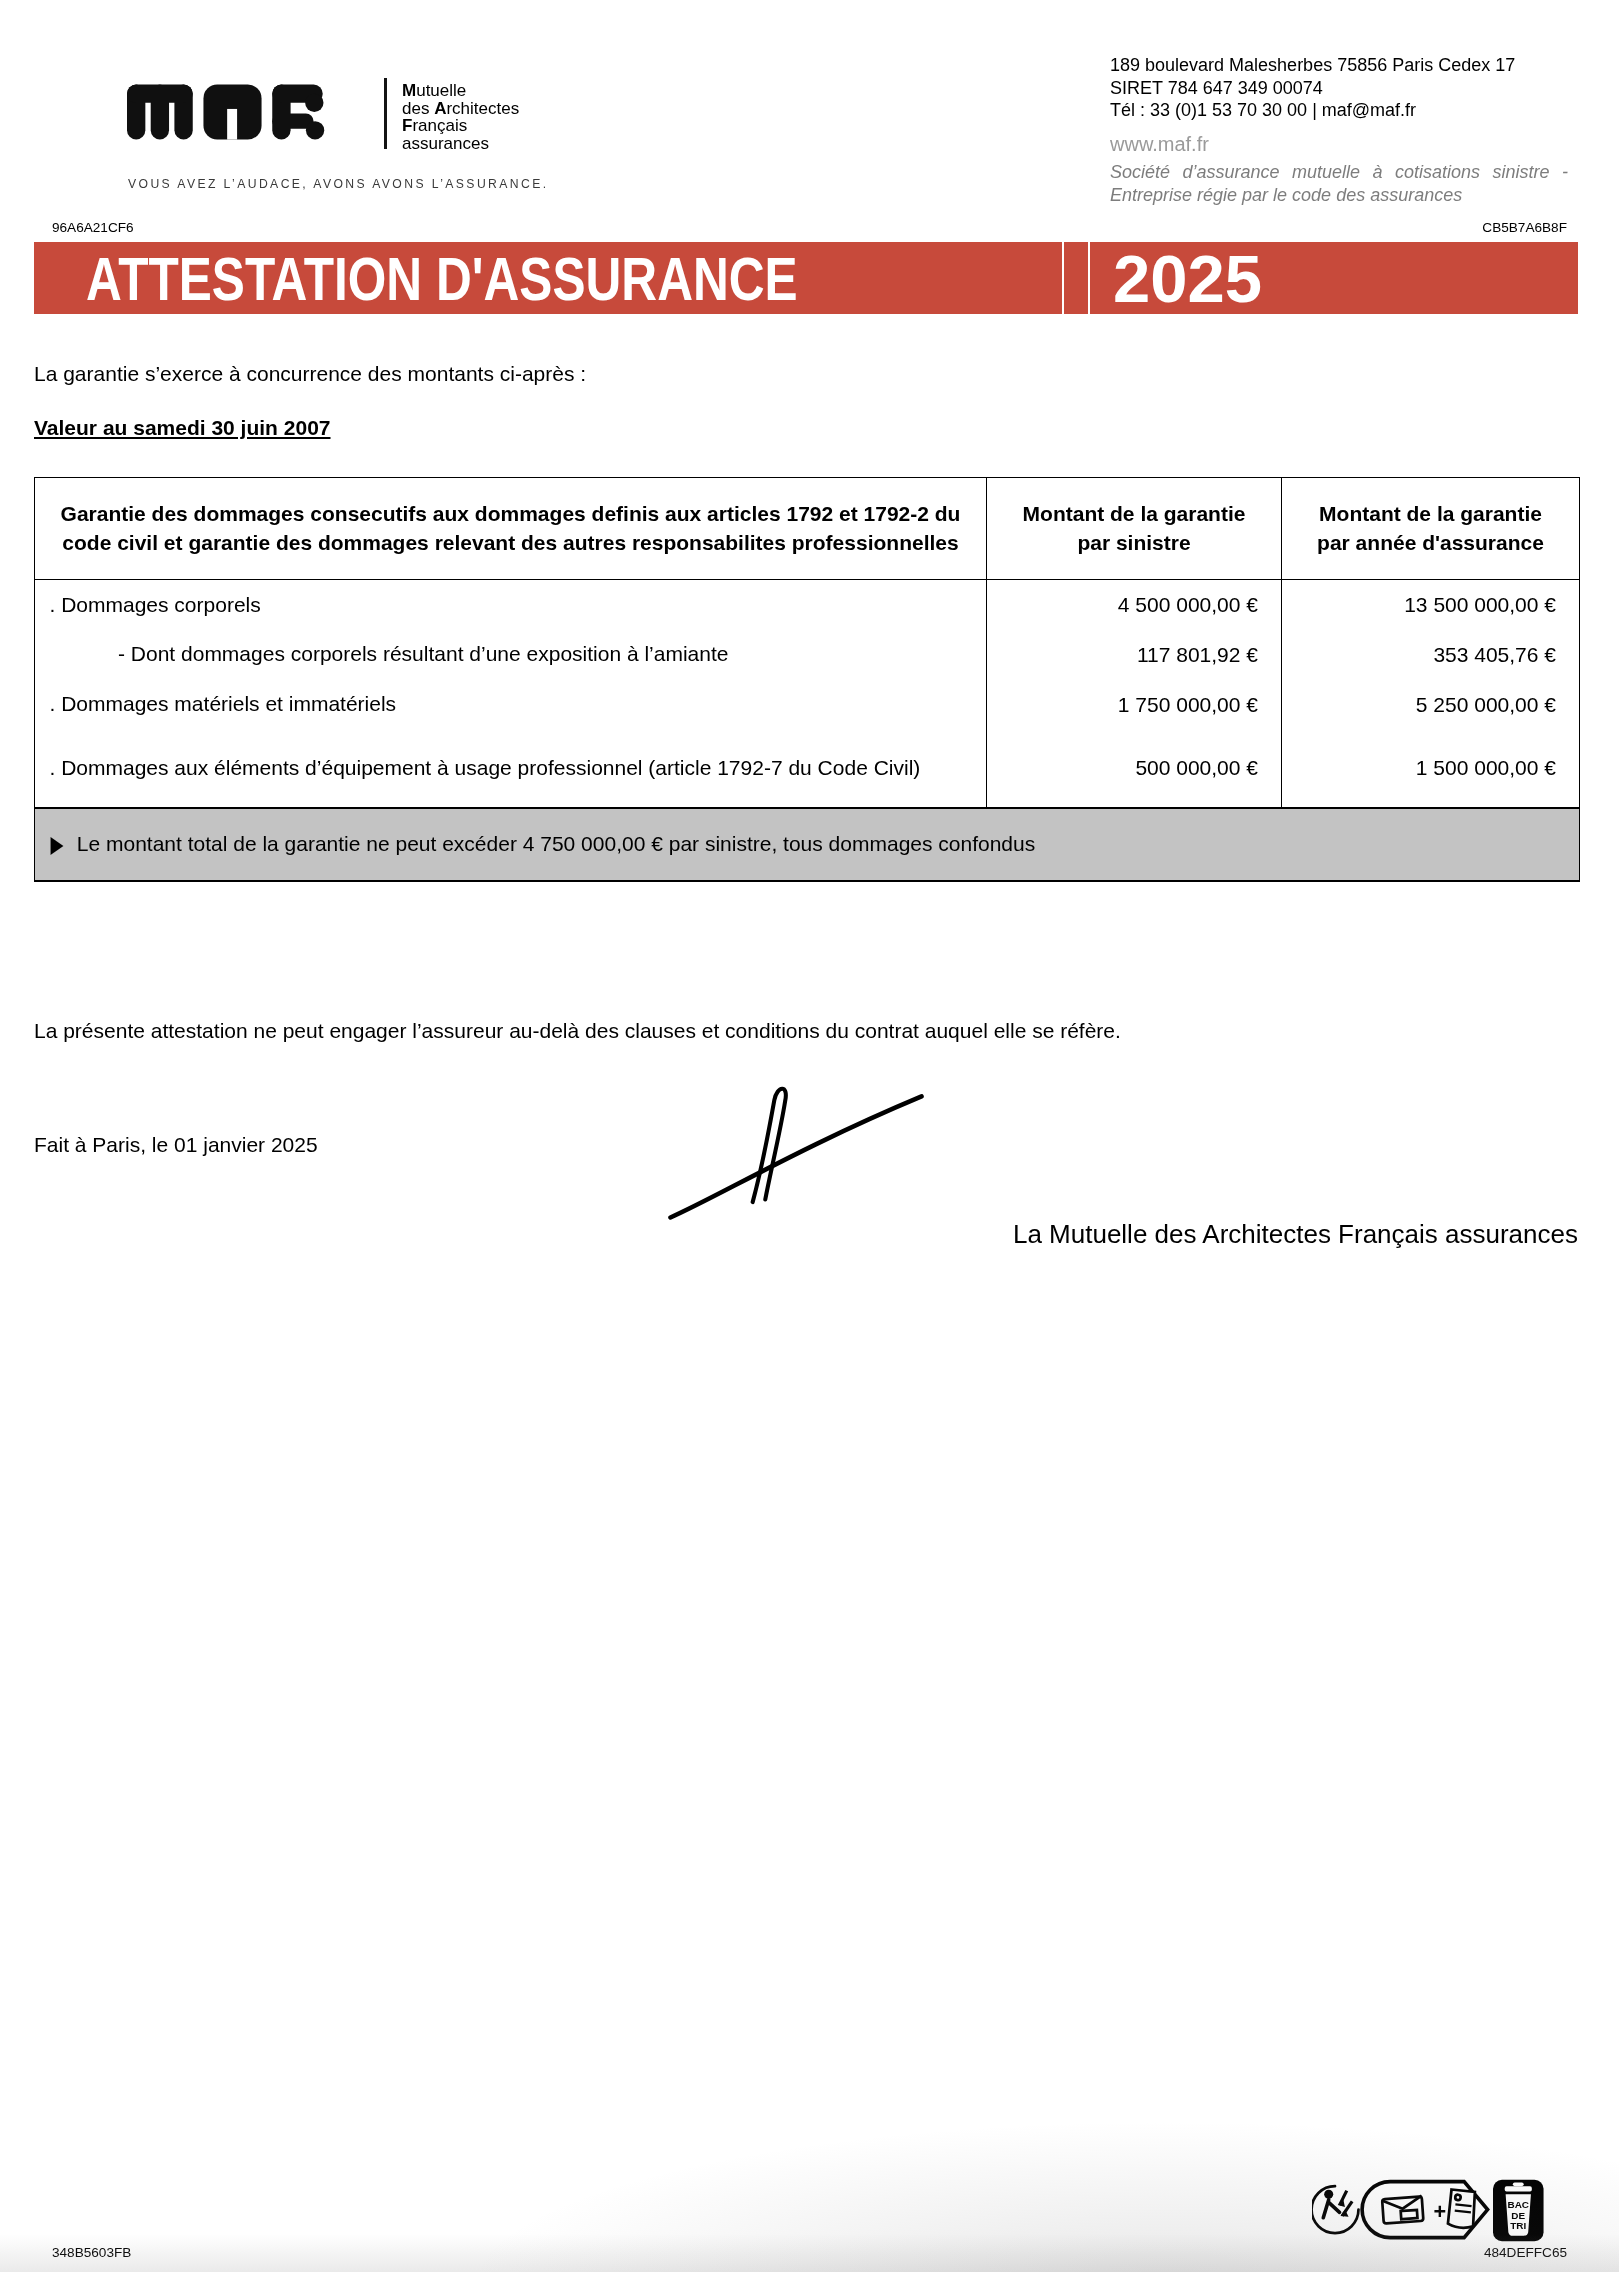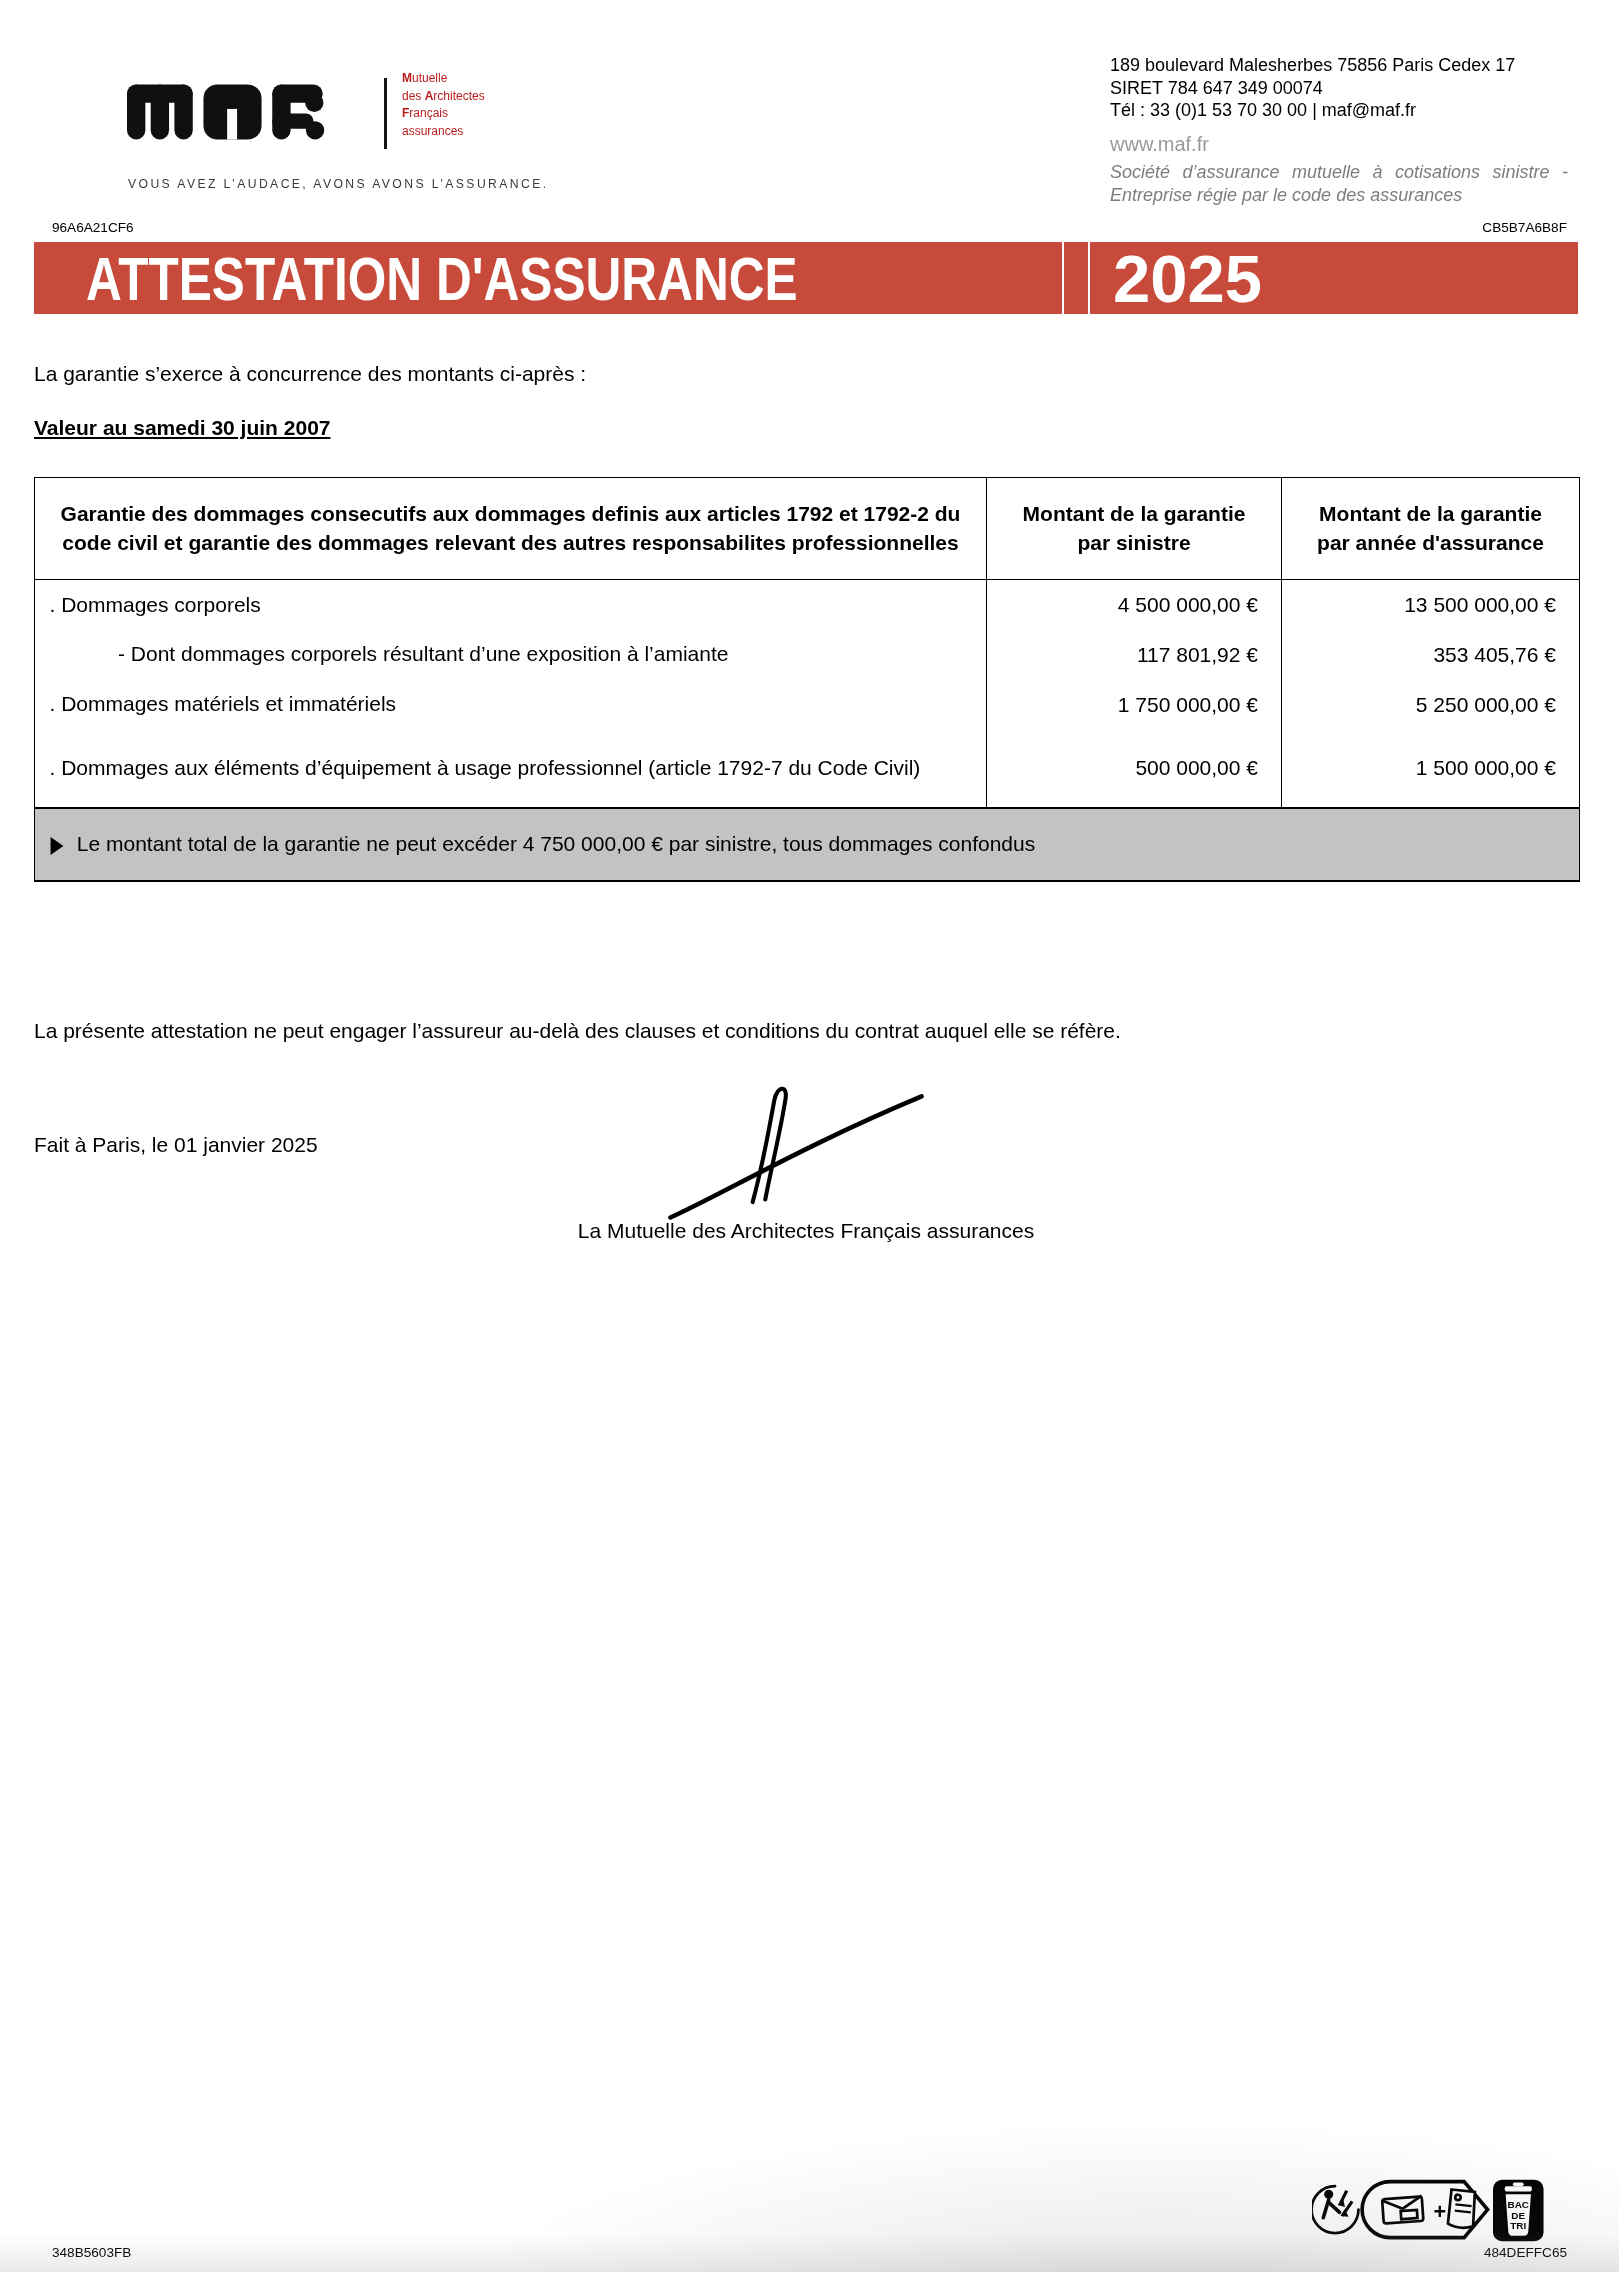--- a/index.html
+++ b/index.html
@@ -3,21 +3,21 @@
 <meta charset="utf-8">
 <style>
   html,body{margin:0;padding:0;background:#fff;}
   .page{
     position:relative;width:1619px;height:2272px;background:#ffffff;overflow:hidden;
     font-family:"Liberation Sans","DejaVu Sans",sans-serif;color:#000;
   }
   
   .logo-mark{position:absolute;left:127px;top:76px;}
   .logo-divider{position:absolute;left:384px;top:78px;width:2.7px;height:71px;background:#141414;}
-  .logo-sub{position:absolute;left:402px;top:70px;font-size:12px;line-height:17.6px;color:#b91c1c;}
+  .logo-sub{position:absolute;left:402px;top:82px;font-size:17px;line-height:17.6px;color:#000000;}
   .logo-sub b{font-weight:bold;}
   .tagline{position:absolute;left:128px;top:177px;font-size:12.2px;letter-spacing:2.4px;color:#3a3a3a;}
   .contact{position:absolute;left:1110px;top:54px;width:458px;}
   .contact .line{font-size:18px;line-height:22.6px;color:#000;}
   .contact .site{margin-top:11px;font-size:20px;color:#9a9a9a;}
   .contact .legal{margin-top:5.4px;font-size:18px;line-height:22.6px;font-style:italic;color:#7d7d7d;text-align:justify;}
   .code{font-size:13.6px;color:#000;}
   .code-top-left{position:absolute;left:52px;top:220px;}
   .code-top-right{position:absolute;left:1110px;top:220px;width:457px;text-align:right;}
   
@@ -39,21 +39,21 @@
   .gtable td.lbl{padding-left:14.5px;line-height:1.35;padding-right:9px;}
   .gtable td.lbl.indent{padding-left:83px;}
   .gtable td.amt{text-align:right;padding-right:23px;}
   .gtable tfoot td{background:#c3c3c3;border:1.8px solid #000;border-top:2.7px solid #000;border-bottom:2.7px solid #000;height:69px;padding-left:12.7px;font-size:21px;}
   .tri{display:inline-block;margin-right:11px;transform:scaleX(0.72);font-size:23.5px;vertical-align:-0.9px;}
   .band-bold{font-weight:normal;}
   
   .disclaimer{position:absolute;left:34px;top:1019px;width:1484px;font-size:21px;}
   .place-date{position:absolute;left:34px;top:1133px;font-size:21px;}
   .signature{position:absolute;left:665px;top:1082px;}
-  .signatory{position:absolute;left:34px;top:1219px;width:1544px;text-align:center;font-size:21px;}
+  .signatory{position:absolute;left:34px;top:1219px;width:1544px;text-align:right;font-size:26px;}
   
   .recycle{position:absolute;left:1312px;top:2178px;}
   .code-bottom-left{position:absolute;left:52px;top:2245px;}
   .code-bottom-right{position:absolute;left:1110px;top:2245px;width:457px;text-align:right;}
   .scan-shade{position:absolute;left:0;bottom:0;width:1619px;height:172px;pointer-events:none;
     background:
       radial-gradient(995px 235px at 72% 108%, rgba(120,120,120,0.18), rgba(120,120,120,0) 70%),
       linear-gradient(180deg, rgba(150,150,150,0) 78%, rgba(150,150,150,0.20) 100%);}
   :root{--red:#c74a3b;}
 </style>

